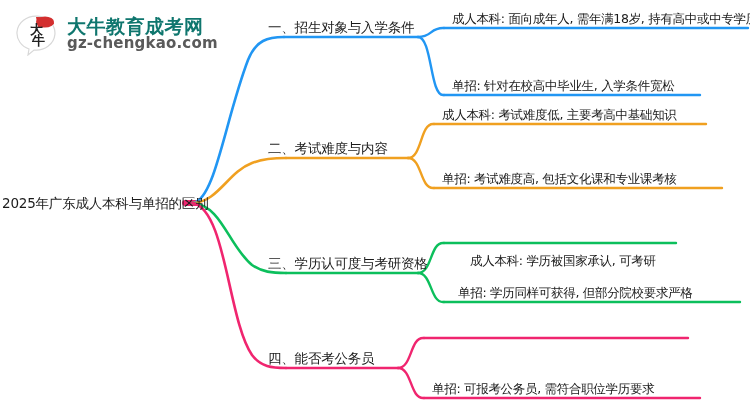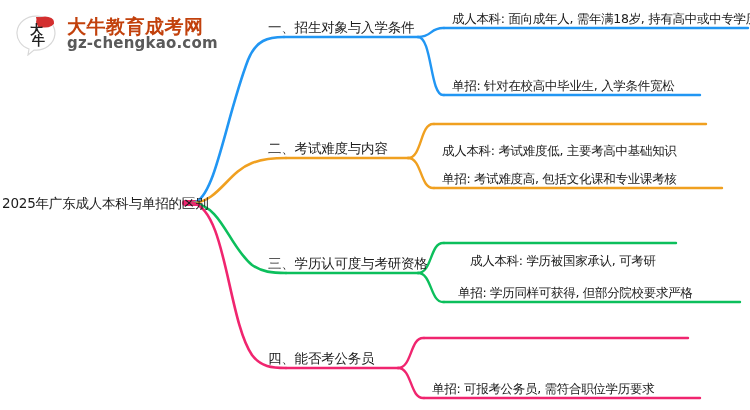--- a/index.html
+++ b/index.html
@@ -11,21 +11,21 @@
     position:relative;
   }
   #stage{position:absolute;left:0;top:0;width:750px;height:410px;}
 
   
   .logo{position:absolute;left:14px;top:12px;display:flex;align-items:center;gap:7px;}
   .logo-mark{position:relative;width:46px;height:44px;flex:0 0 auto;}
   .logo-text{display:flex;flex-direction:column;justify-content:center;line-height:1;}
   .logo-title{
     font-family:"DejaVu Sans","Liberation Sans",sans-serif;
-    font-size:19px;font-weight:bold;color:#c2410c;letter-spacing:.5px;
+    font-size:19px;font-weight:bold;color:#0f766e;letter-spacing:.5px;
     white-space:nowrap;
   }
   .logo-sub{
     font-family:"DejaVu Sans","Liberation Sans",sans-serif;
     font-size:15px;font-weight:bold;color:#5a5a5a;letter-spacing:.2px;
     white-space:nowrap;text-align:center;
   }
 
   
   #links{position:absolute;left:0;top:0;width:750px;height:410px;}
@@ -105,21 +105,21 @@
     <path d="M424 398 L700 398" stroke="#f0256f" stroke-width="2.4" fill="none" stroke-linecap="round"></path>
   </svg>
 
   <div class="node root-node">2025年广东成人本科与单招的区别</div>
 
   <div class="node branch-node" style="left:268px;top:19px;">一、招生对象与入学条件</div>
   <div class="node leaf-node" style="left:452px;top:11px;">成人本科: 面向成年人, 需年满18岁, 持有高中或中专学历</div>
   <div class="node leaf-node" style="left:452px;top:78px;">单招: 针对在校高中毕业生, 入学条件宽松</div>
 
   <div class="node branch-node" style="left:268px;top:140px;">二、考试难度与内容</div>
-  <div class="node leaf-node" style="left:442px;top:107px;margin-top:36px;">成人本科: 考试难度低, 主要考高中基础知识</div>
+  <div class="node leaf-node" style="left:442px;top:107px;">成人本科: 考试难度低, 主要考高中基础知识</div>
   <div class="node branch-node" style="left:268px;top:255px;">三、学历认可度与考研资格</div>
 
   <div class="node leaf-node" style="left:442px;top:171px;">单招: 考试难度高, 包括文化课和专业课考核</div>
   <div class="node leaf-node" style="left:470px;top:226px;margin-top:27px;">成人本科: 学历被国家承认, 可考研</div>
   <div class="node leaf-node" style="left:458px;top:285px;">单招: 学历同样可获得, 但部分院校要求严格</div>
 
   <div class="node branch-node" style="left:268px;top:350px;">四、能否考公务员</div>
   <div class="node leaf-node" style="left:432px;top:381px;text-align:center;">单招: 可报考公务员, 需符合职位学历要求</div>
 
 </div>

